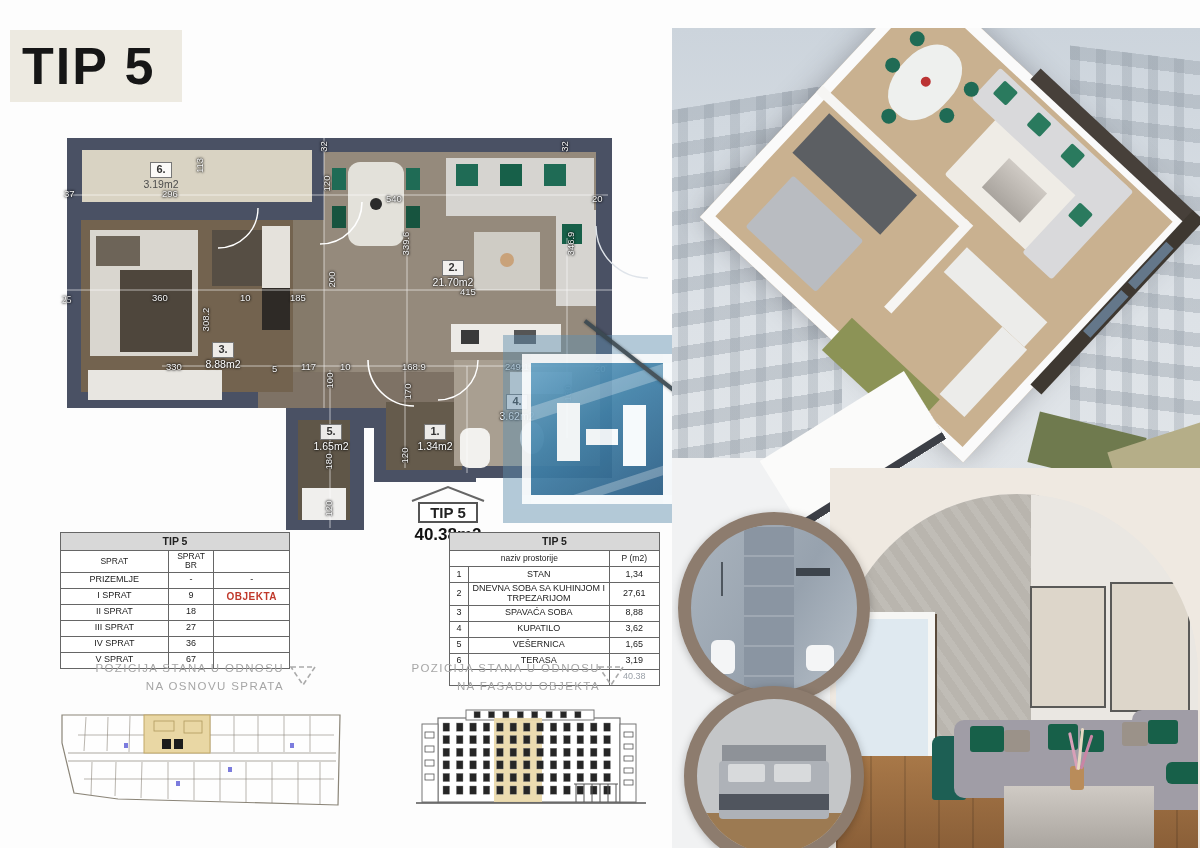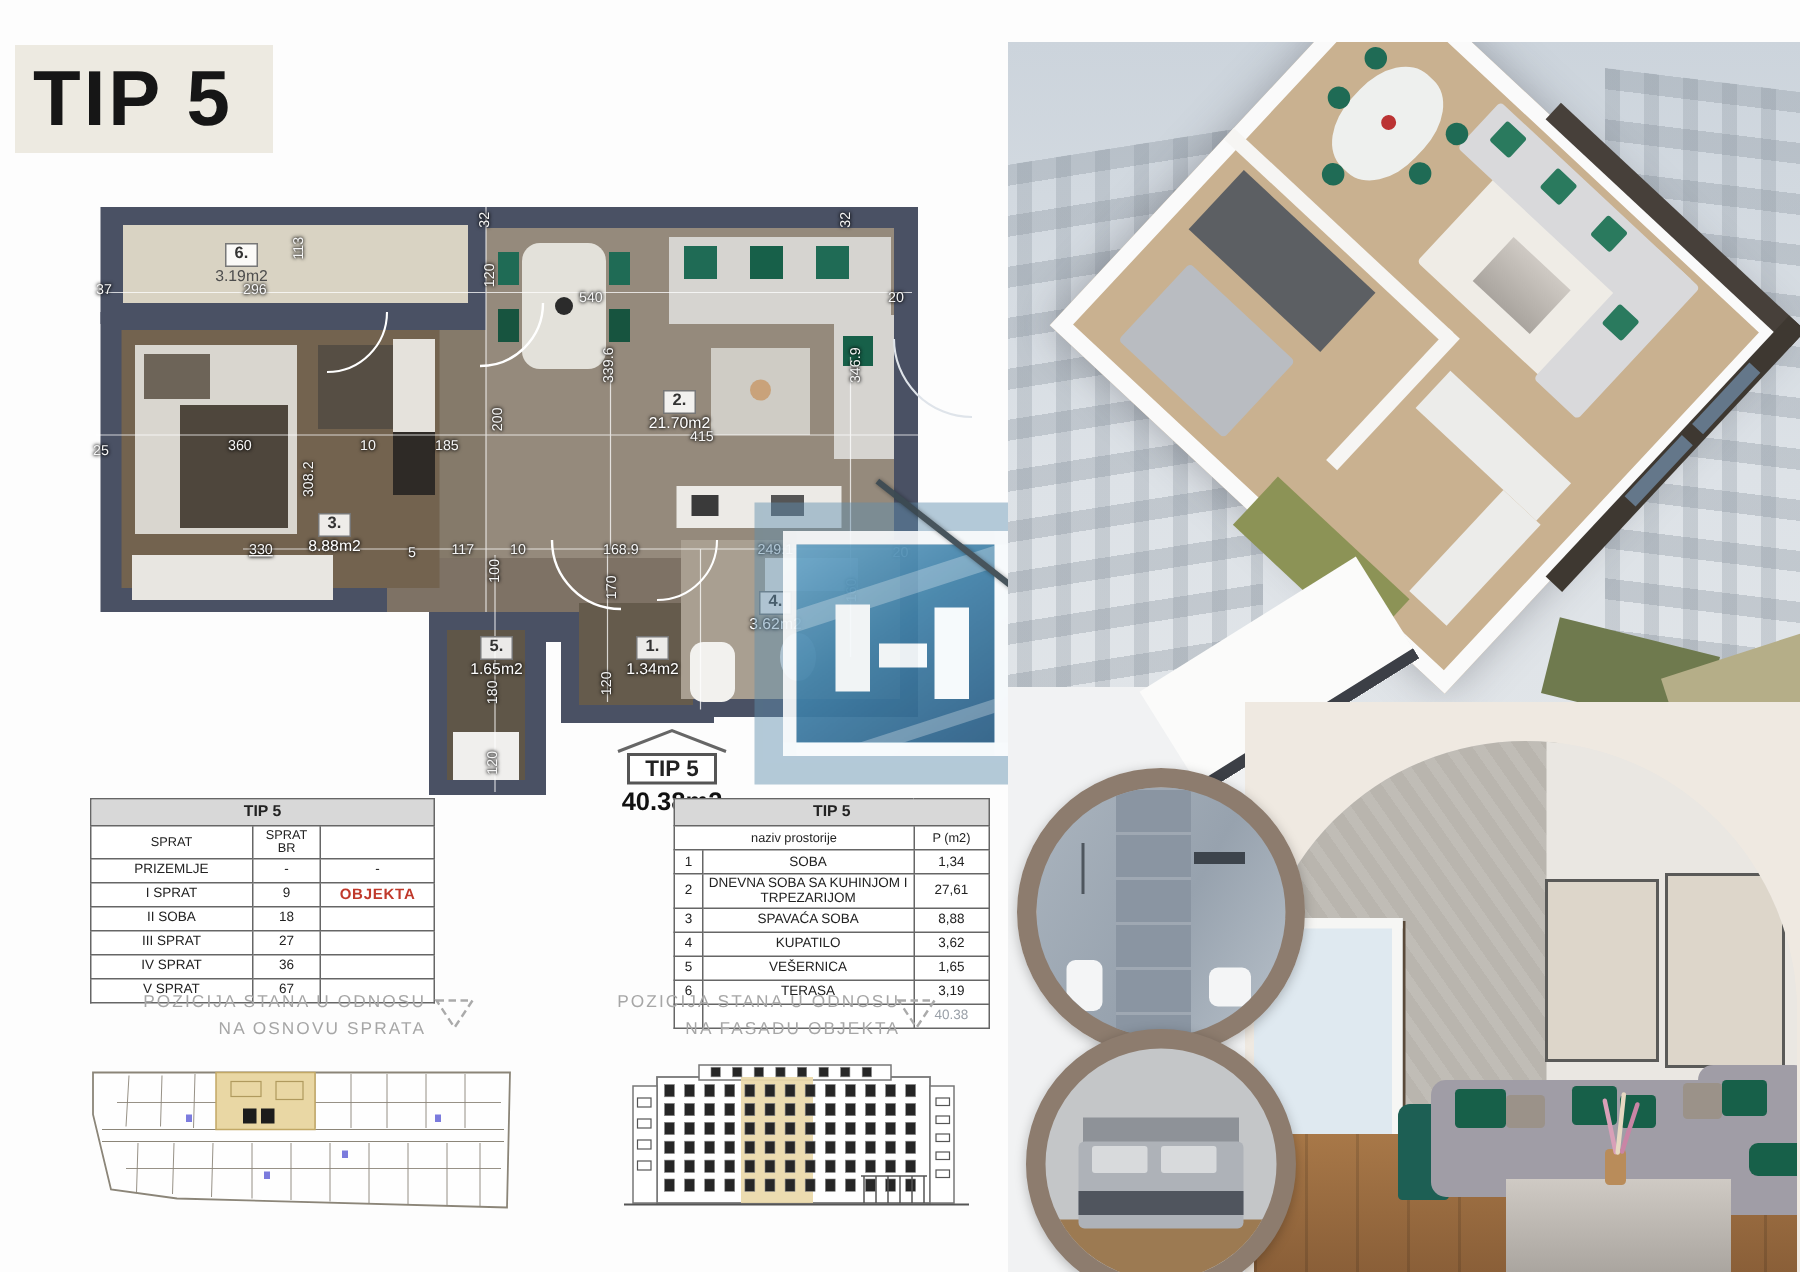--- a/index.html
+++ b/index.html
@@ -181,30 +181,30 @@
       </div>
     <div id="dim-layer">
         <span class="dim" style="left: 2px; top: 50px;">37</span>
         <span class="dim" style="left: 100px; top: 50px;">296</span>
         <span class="dim v" style="left: 130px; top: 22px;">113</span>
         <span class="dim v" style="left: 256px; top: 3px;">32</span>
         <span class="dim v" style="left: 257px; top: 40px;">120</span>
         <span class="dim v" style="left: 497px; top: 3px;">32</span>
         <span class="dim" style="left: 324px; top: 55px;">540</span>
         <span class="dim" style="left: 530px; top: 55px;">20</span>
-        <span class="dim" style="left: 0px; top: 157px;">25</span>
+        <span class="dim" style="left: 0px; top: 157px; font-family: Liberation Serif, serif;">25</span>
         <span class="dim" style="left: 90px; top: 154px;">360</span>
         <span class="dim" style="left: 178px; top: 154px;">10</span>
         <span class="dim" style="left: 228px; top: 154px;">185</span>
         <span class="dim v" style="left: 262px; top: 136px;">200</span>
         <span class="dim v" style="left: 132px; top: 176px;">308.2</span>
         <span class="dim v" style="left: 332px; top: 100px;">339.6</span>
         <span class="dim v" style="left: 497px; top: 100px;">346.9</span>
         <span class="dim" style="left: 398px; top: 148px;">415</span>
-        <span class="dim" style="left: 104px; top: 223px; text-decoration: underline;">330</span>
+        <span class="dim" style="left: 104px; top: 223px;">330</span>
         <span class="dim" style="left: 210px; top: 225px;">5</span>
         <span class="dim" style="left: 239px; top: 223px;">117</span>
         <span class="dim" style="left: 278px; top: 223px;">10</span>
         <span class="dim v" style="left: 260px; top: 237px;">100</span>
         <span class="dim" style="left: 340px; top: 223px;">168.9</span>
         <span class="dim v" style="left: 338px; top: 248px;">170</span>
         <span class="dim" style="left: 443px; top: 223px;">249.1</span>
         <span class="dim" style="left: 533px; top: 225px;">20</span>
         <span class="dim v" style="left: 498px; top: 250px;">160</span>
         <span class="dim v" style="left: 259px; top: 318px;">180</span>
@@ -252,21 +252,21 @@
           <td>PRIZEMLJE</td>
           <td>-</td>
           <td>-</td>
         </tr>
         <tr>
           <td>I SPRAT</td>
           <td>9</td>
           <td class="prodato">OBJEKTA</td>
         </tr>
         <tr>
-          <td>II SOBA</td>
+          <td>II SPRAT</td>
           <td>18</td>
           <td></td>
         </tr>
         <tr>
           <td>III SPRAT</td>
           <td>27</td>
           <td></td>
         </tr>
         <tr>
           <td>IV SPRAT</td>
@@ -290,21 +290,21 @@
     <tbody>
       <tr class="title">
           <td colspan="3">TIP 5</td>
         </tr>
       <tr class="head">
         <td colspan="2">naziv prostorije</td>
         <td>P (m2)</td>
       </tr>
     <tr>
           <td>1</td>
-          <td>SOBA</td>
+          <td>STAN</td>
           <td>1,34</td>
         </tr>
         <tr>
           <td>2</td>
           <td>DNEVNA SOBA SA KUHINJOM I TRPEZARIJOM</td>
           <td>27,61</td>
         </tr>
         <tr>
           <td>3</td>
           <td>SPAVAĆA SOBA</td>

